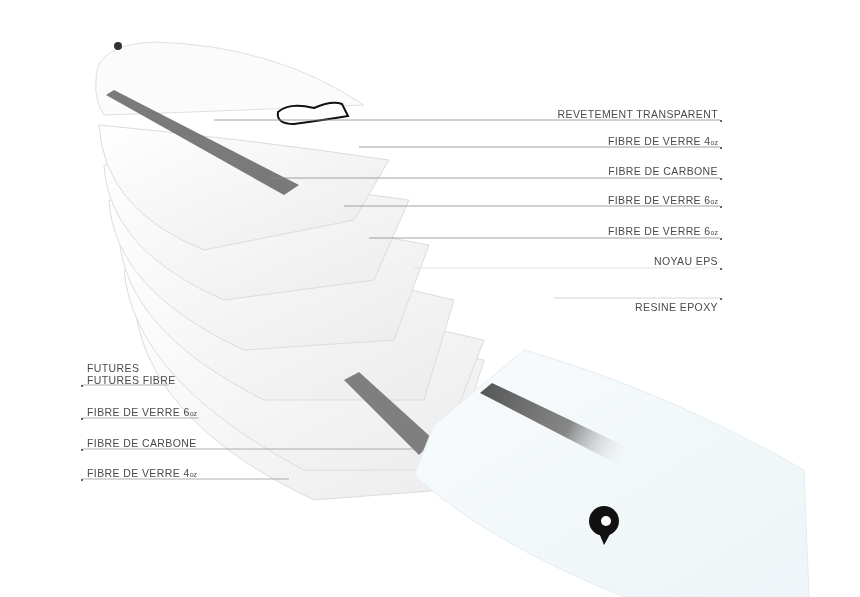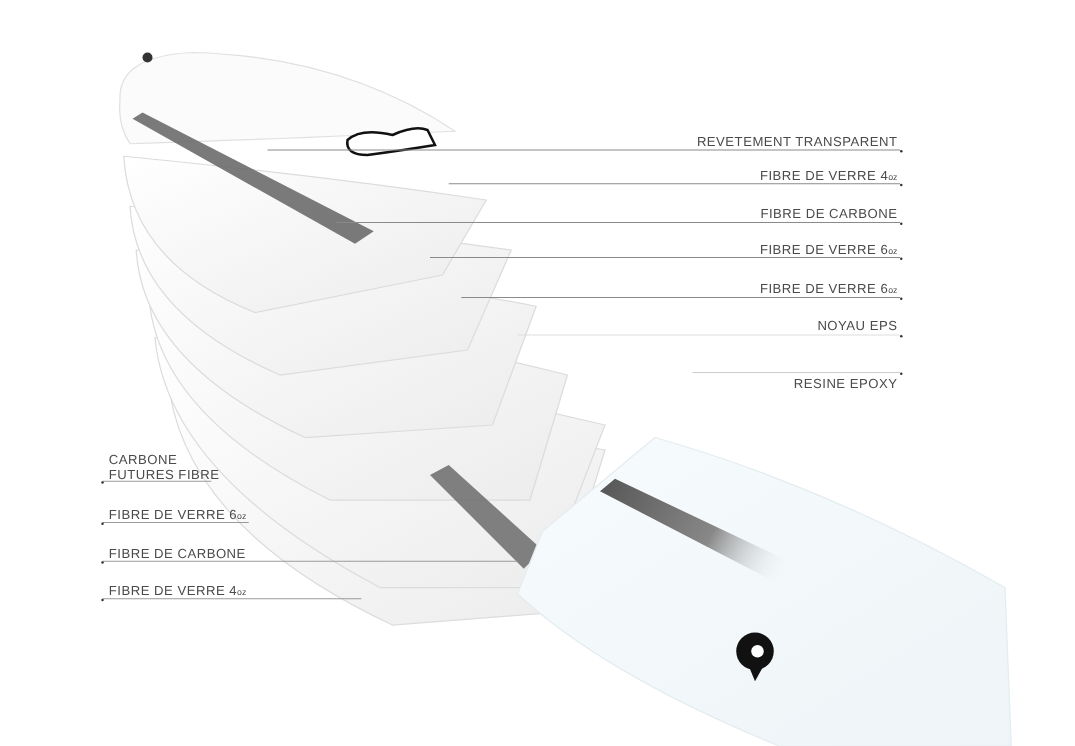--- a/index.html
+++ b/index.html
@@ -88,21 +88,21 @@
 
   <div class="dot" style="left:706px;top:120px;"></div>
   <div class="dot" style="left:706px;top:147px;"></div>
   <div class="dot" style="left:706px;top:178px;"></div>
   <div class="dot" style="left:706px;top:206px;"></div>
   <div class="dot" style="left:706px;top:238px;"></div>
   <div class="dot" style="left:706px;top:268px;"></div>
   <div class="dot" style="left:706px;top:298px;"></div>
 
   <div class="label" style="left:73px;top:362px;">
-      <div>CARBONE</div>
+      <div>FUTURES</div>
       <div>FUTURES FIBRE</div>
     </div>
   <div class="label" style="left:73px;top:406px;"><span>FIBRE DE VERRE 6</span><span class="sub">oz</span></div>
   <div class="label" style="left:73px;top:437px;"><span>FIBRE DE CARBONE</span></div>
   <div class="label" style="left:73px;top:467px;"><span>FIBRE DE VERRE 4</span><span class="sub">oz</span></div>
 
   <div class="dot" style="left:67px;top:385px;"></div>
   <div class="dot" style="left:67px;top:418px;"></div>
   <div class="dot" style="left:67px;top:449px;"></div>
   <div class="dot" style="left:67px;top:479px;"></div>

